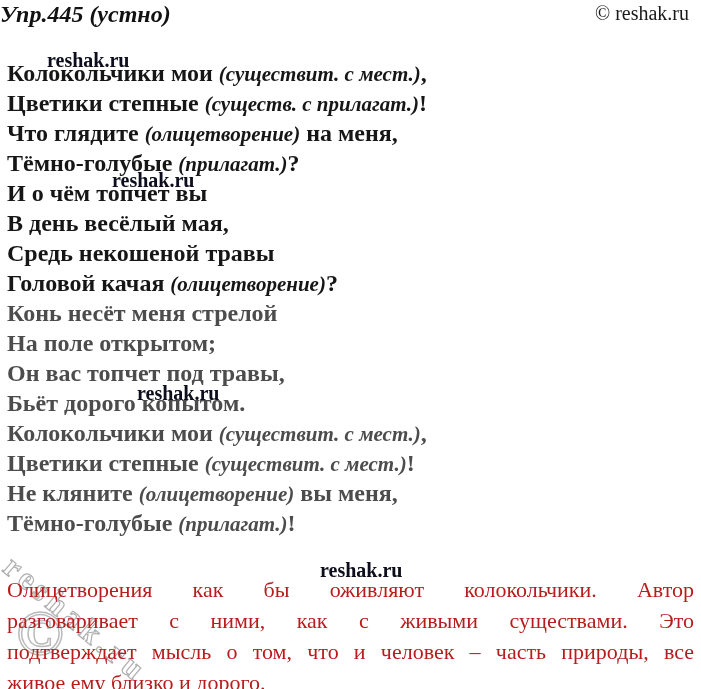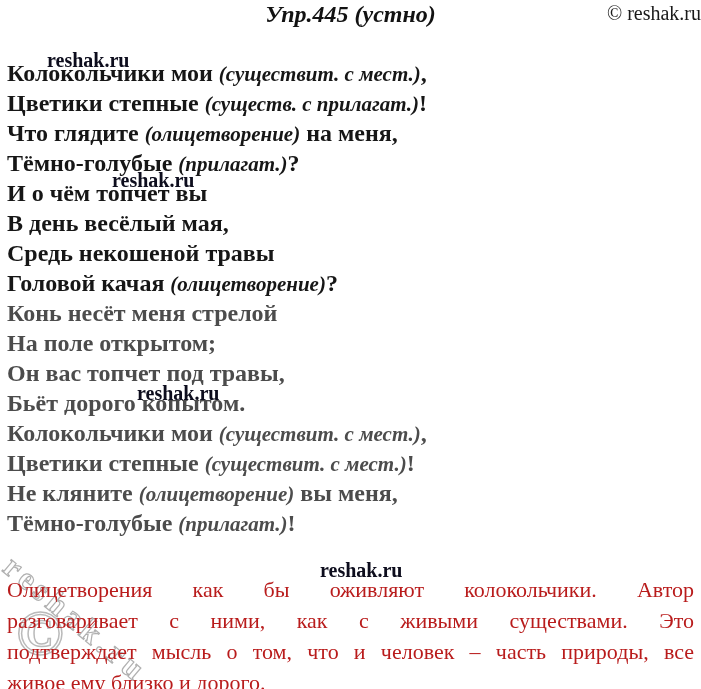--- a/index.html
+++ b/index.html
@@ -17,30 +17,29 @@
   .page {
     position: absolute;
     inset: 0;
   }
   
   .title {
     position: absolute;
     top: 1px;
     left: 0;
     width: 100%;
-    text-align: center;
     font-size: 24px;
     font-weight: bold;
     font-style: italic;
     color: #121212;
   }
   .copyright {
     position: absolute;
     top: 2px;
-    right: 0;
+    right: 12px;
     font-size: 20px;
     color: #1a1a1a;
   }
   
   .poem {
     position: absolute;
     left: 7px;
     top: 55px;
     z-index: 1;
   }

